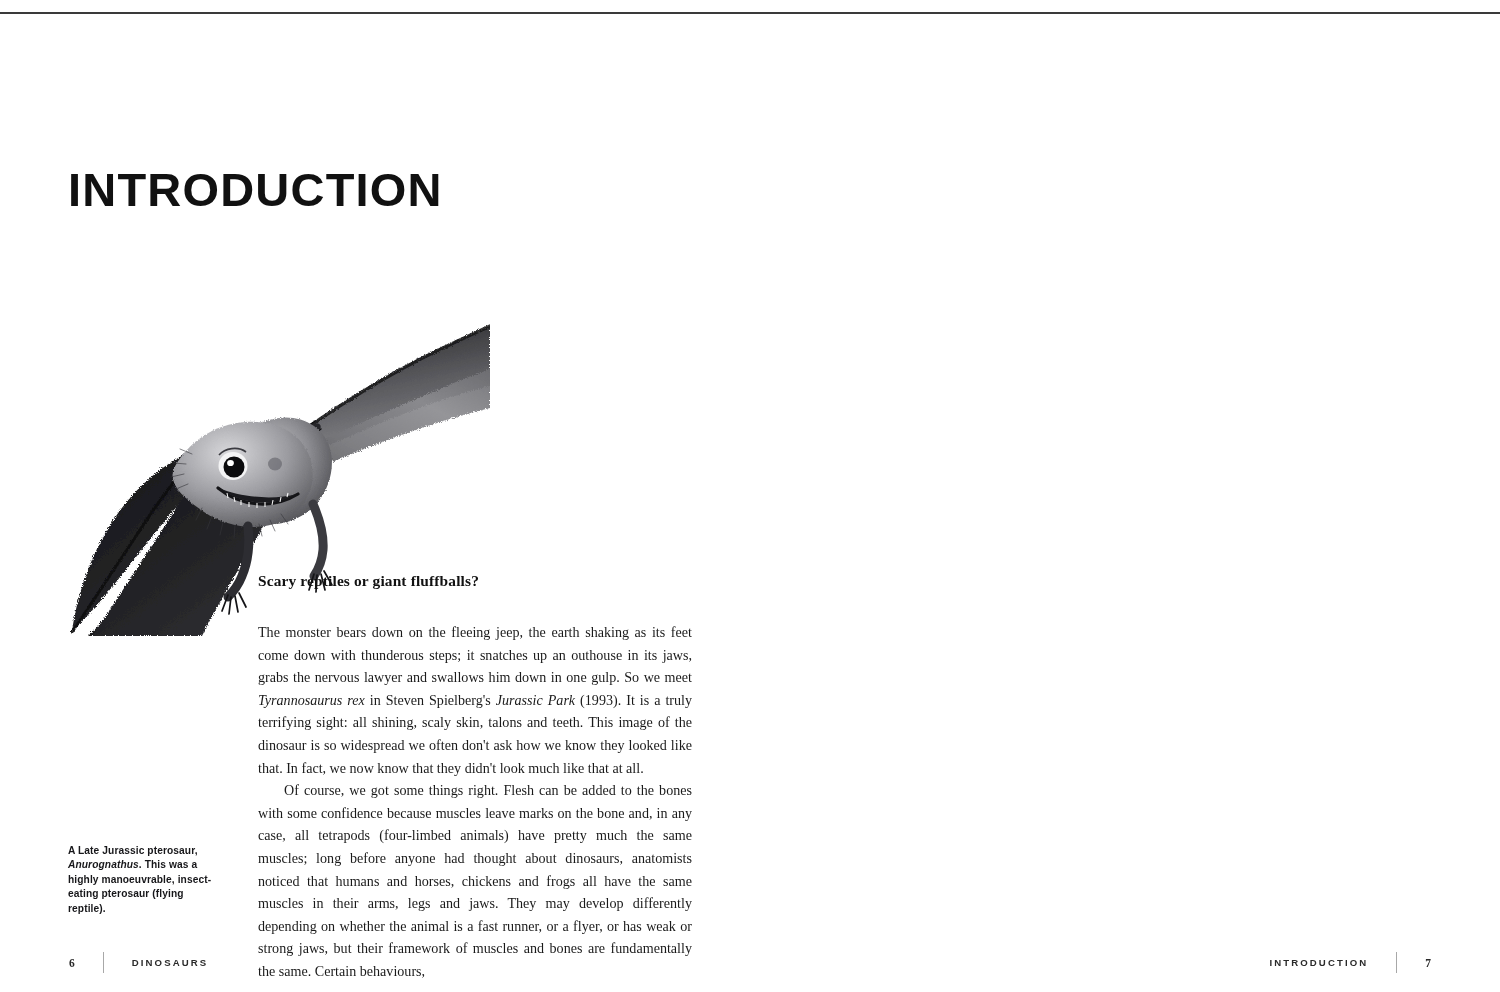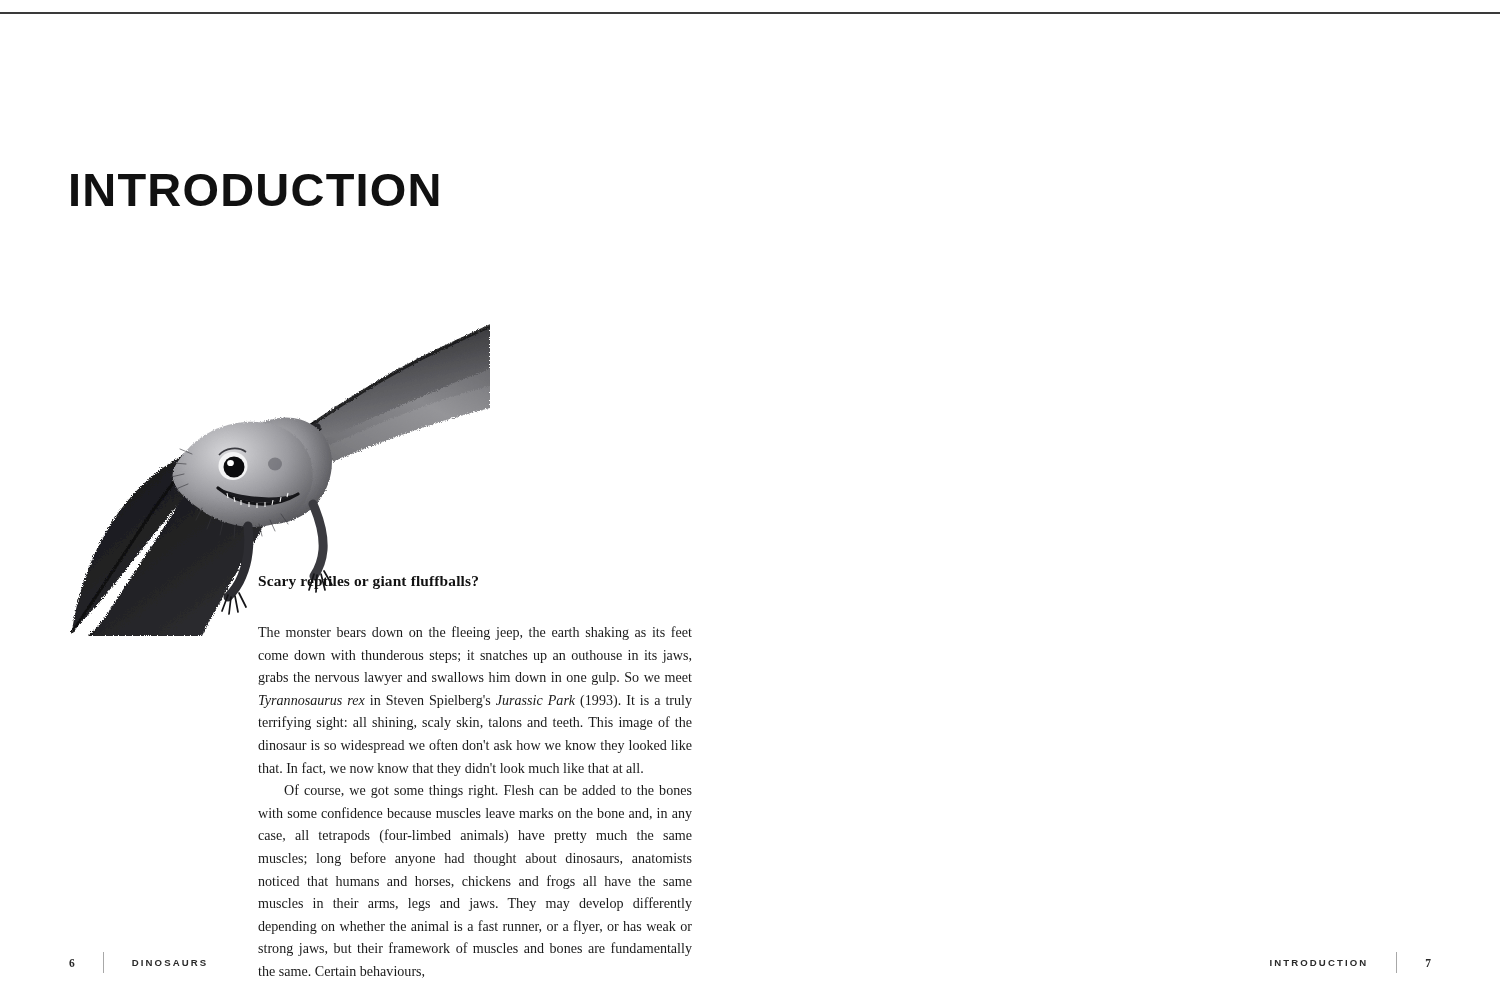--- a/index.html
+++ b/index.html
@@ -253,20 +253,27 @@
 
         <g>
           <path d="M243,268 C250,284 254,300 253,314 C252,326 248,334 244,340" stroke="#3b3b40" stroke-width="9" fill="none" stroke-linecap="round"></path>
           <path d="M244,338 l-5,16 M247,339 l-1,17 M251,338 l4,16 M254,335 l8,14" stroke="#141417" stroke-width="1.7" fill="none" stroke-linecap="round"></path>
           <path d="M178,290 C180,308 178,326 172,340 C168,350 163,356 158,361" stroke="#2d2d32" stroke-width="9" fill="none" stroke-linecap="round"></path>
           <path d="M158,359 l-6,16 M161,361 l-2,17 M165,360 l3,16 M169,357 l7,14" stroke="#141417" stroke-width="1.7" fill="none" stroke-linecap="round"></path>
         </g>
       </svg>
     </div>
 
+    <div class="caption">
+      <span>A Late Jurassic pterosaur,</span>
+      <em>Anurognathus</em><span>. This was</span>
+      <span>a highly manoeuvrable,</span>
+      <span>insect-eating pterosaur</span>
+      <span>(flying reptile).</span>
+    </div>
 
     <div class="col col-left">
       <div class="section-head">Scary reptiles or giant fluffballs?</div>
       <p><span>The monster bears down on the fleeing jeep, the earth shaking as its feet come down with thunderous steps; it snatches up an outhouse in its jaws, grabs the nervous lawyer and swallows him down in one gulp. So we meet </span><i>Tyrannosaurus rex</i><span> in Steven Spielberg's </span><i>Jurassic Park</i><span> (1993). It is a truly terrifying sight: all shining, scaly skin, talons and teeth. This image of the dinosaur is so widespread we often don't ask how we know they looked like that. In fact, we now know that they didn't look much like that at all.</span></p>
       <p class="indent">Of course, we got some things right. Flesh can be added to the bones with some confidence because muscles leave marks on the bone and, in any case, all tetrapods (four-limbed animals) have pretty much the same muscles; long before anyone had thought about dinosaurs, anatomists noticed that humans and horses, chickens and frogs all have the same muscles in their arms, legs and jaws. They may develop differently depending on whether the animal is a fast runner, or a flyer, or has weak or strong jaws, but their framework of muscles and bones are fundamentally the same. Certain behaviours,</p>
     </div>
 
     <div class="footer footer-left">
       <span class="folio">6</span>
       <span class="rule"></span>

